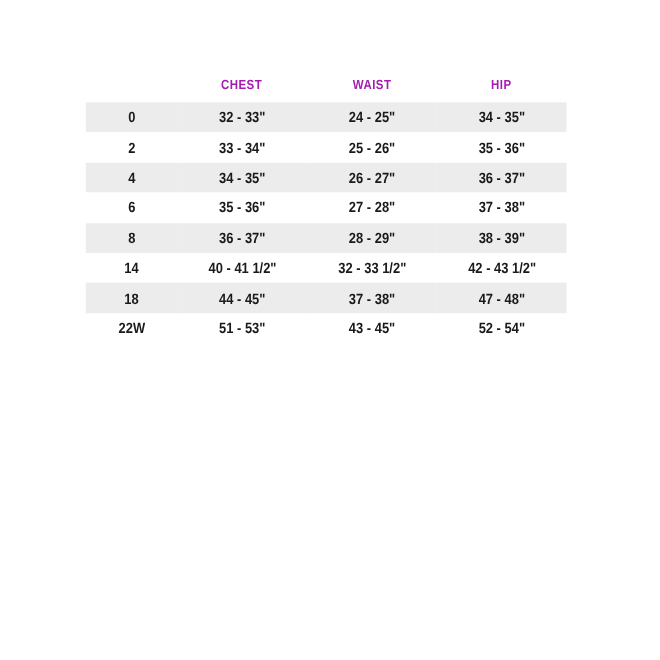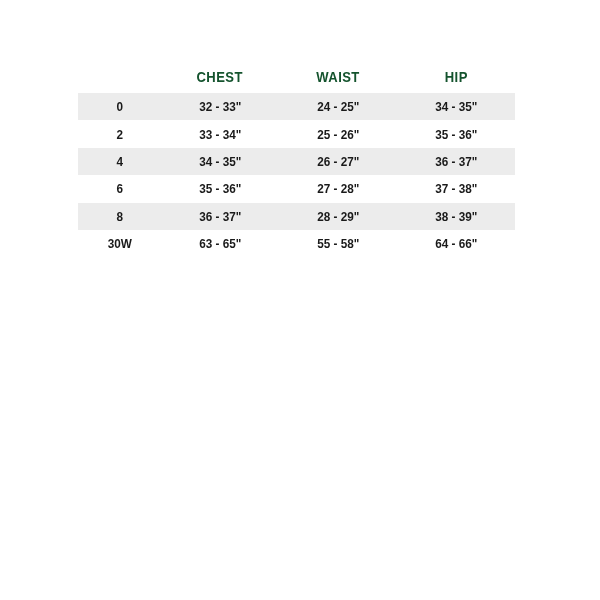--- a/index.html
+++ b/index.html
@@ -25,24 +25,24 @@
     border-collapse: collapse;
     width: 100%;
     table-layout: fixed;
   }
   col.size-col  { width: 19%; }
   col.meas-col  { width: 27%; }
   thead th {
     height: 33px;
     vertical-align: middle;
     text-align: center;
-    font-size: 15px;
+    font-size: 12px;
     font-weight: 700;
     letter-spacing: 0.5px;
-    color: #14532d;
+    color: #a21caf;
     padding: 0;
   }
   tbody td {
     height: 27.4px;
     text-align: center;
     vertical-align: middle;
     font-size: 13.5px;
     font-weight: 700;
     color: #1a1a1a;
     padding: 0;
@@ -110,21 +110,33 @@
             <td><span class="t">27 - 28"</span></td>
             <td><span class="t">37 - 38"</span></td>
           </tr>
           <tr>
             <td><span class="t">8</span></td>
             <td><span class="t">36 - 37"</span></td>
             <td><span class="t">28 - 29"</span></td>
             <td><span class="t">38 - 39"</span></td>
           </tr>
           <tr>
-            <td><span class="t">30W</span></td>
-            <td><span class="t">63 - 65"</span></td>
-            <td><span class="t">55 - 58"</span></td>
-            <td><span class="t">64 - 66"</span></td>
+            <td><span class="t">14</span></td>
+            <td><span class="t">40 - 41 1/2"</span></td>
+            <td><span class="t">32 - 33 1/2"</span></td>
+            <td><span class="t">42 - 43 1/2"</span></td>
+          </tr>
+          <tr>
+            <td><span class="t">18</span></td>
+            <td><span class="t">44 - 45"</span></td>
+            <td><span class="t">37 - 38"</span></td>
+            <td><span class="t">47 - 48"</span></td>
+          </tr>
+          <tr>
+            <td><span class="t">22W</span></td>
+            <td><span class="t">51 - 53"</span></td>
+            <td><span class="t">43 - 45"</span></td>
+            <td><span class="t">52 - 54"</span></td>
           </tr>
         </tbody>
     </table>
   </div>
 </div>
 
 </body></html>

